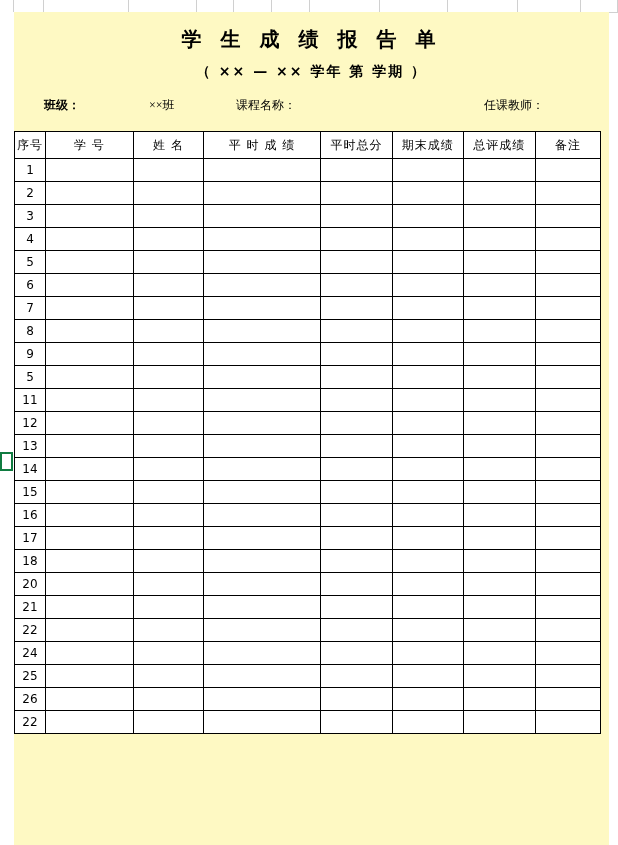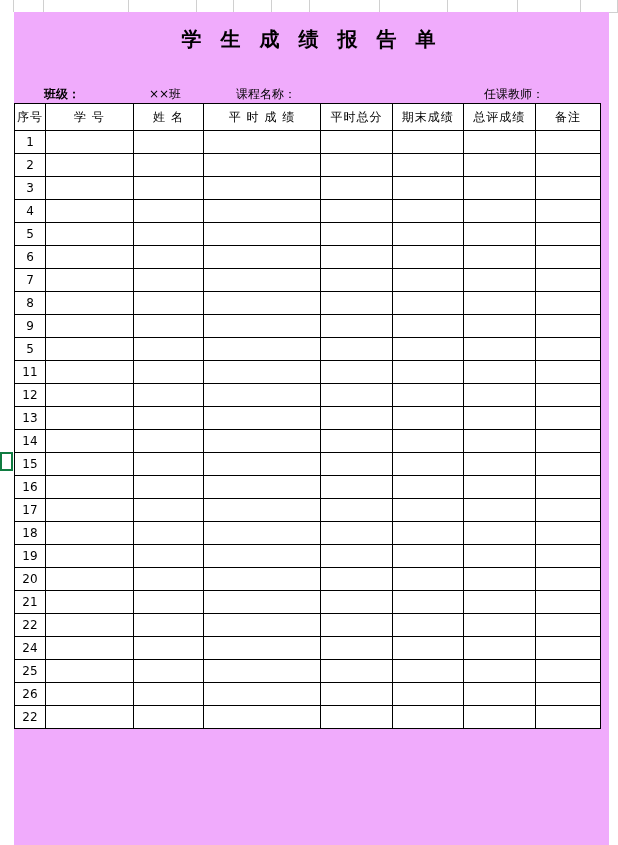--- a/index.html
+++ b/index.html
@@ -32,21 +32,21 @@
     position:absolute;top:12px;left:0;
     width:14px;height:833px;
     background:#ffffff;
     border-right:1px solid #d0d0d0;
   }
   .doc{
     position:absolute;
     top:12px;left:14px;
     width:595px;
     height:833px;
-    background:#f0abfc;
+    background:#fef9c3;
   }
   .title{
     text-align:center;
     font-size:20px;
     font-weight:bold;
     letter-spacing:6px;
     color:#000;
     padding-top:14px;
     font-family:"DejaVu Sans",sans-serif;
   }
@@ -62,22 +62,23 @@
   .metarow{
     position:relative;
     height:26px;
     margin-top:16px;
     font-size:12px;
     font-family:"DejaVu Sans",sans-serif;
     color:#000;
   }
   .metarow span{
     position:absolute;
-    top:17px;
+    top:0;
     white-space:nowrap;
+    font-family:Liberation Serif, serif;
   }
   .m-class{left:30px;font-weight:bold;}
   .m-classval{left:135px;}
   .m-course{left:200px;margin-left:22px;}
   .m-teacher{left:470px;}
 
   table.grid{
     border-collapse:collapse;
     margin-top:8px;
     margin-left:0px;
@@ -147,20 +148,21 @@
   </div>
 
   <div class="rowstrip">
     <div class="active-marker" style="top:440px;"></div>
   </div>
   <div class="corner-mark"></div>
 
   <div class="doc">
 
     <div class="title">学 生 成 绩 报 告 单</div>
+    <div class="subtitle">（ ××   — ××   学年 第     学期 ）</div>
 
     <div class="metarow">
       <span class="m-class">班级：</span>
       <span class="m-classval">××班</span>
       <span class="m-course">课程名称：</span>
       <span class="m-teacher">任课教师：</span>
     </div>
 
     <table class="grid">
       <colgroup>
@@ -360,30 +362,20 @@
             <td class="idx">18</td>
             <td></td>
             <td></td>
             <td></td>
             <td></td>
             <td></td>
             <td></td>
             <td></td>
           </tr>
         <tr>
-            <td class="idx">19</td>
-            <td></td>
-            <td></td>
-            <td></td>
-            <td></td>
-            <td></td>
-            <td></td>
-            <td></td>
-          </tr>
-        <tr>
             <td class="idx">20</td>
             <td></td>
             <td></td>
             <td></td>
             <td></td>
             <td></td>
             <td></td>
             <td></td>
           </tr>
         <tr>

